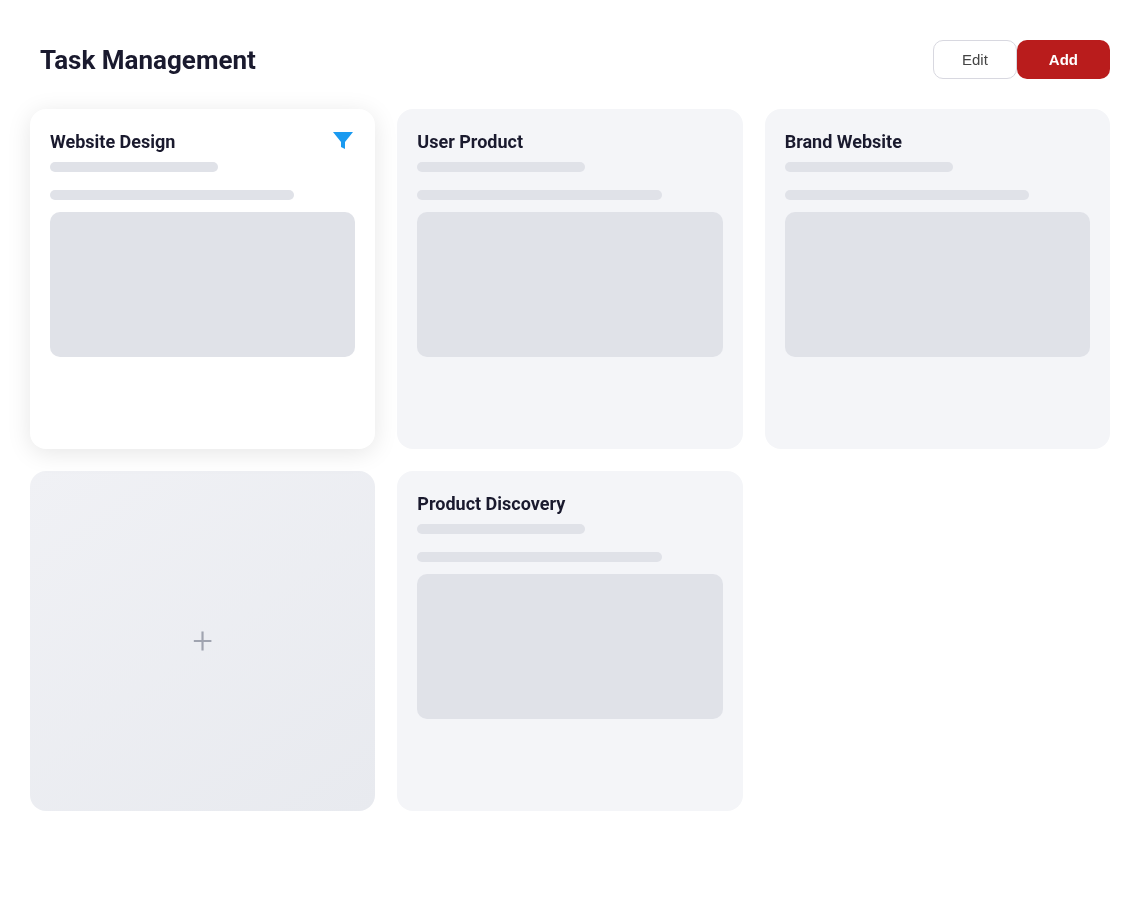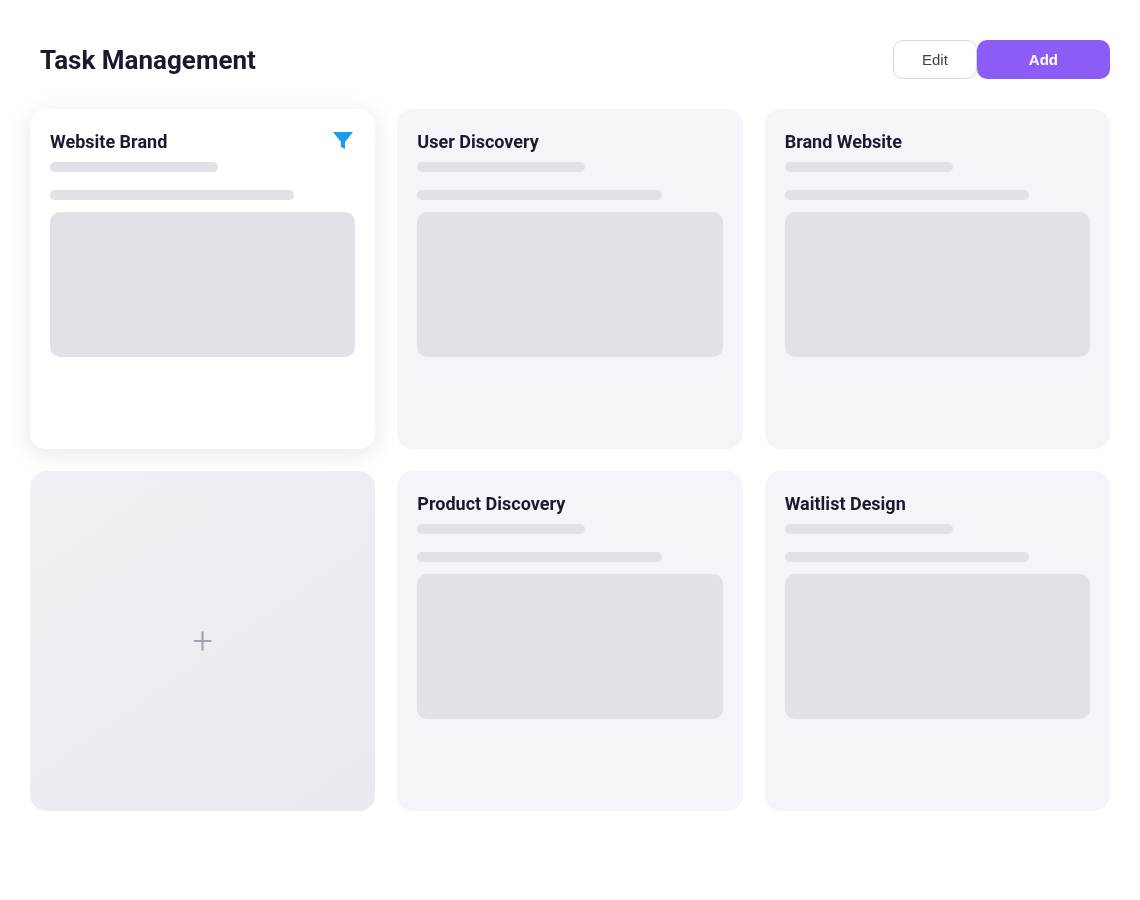--- a/index.html
+++ b/index.html
@@ -39,24 +39,24 @@
       border: 1.5px solid #d8d8e0;
       border-radius: 10px;
       padding: 10px 28px;
       font-size: 15px;
       font-weight: 500;
       color: #444;
       cursor: pointer;
     }
 
     .btn-add {
-      background: #8b5cf6;
+      background: #b91c1c;
       border: none;
       border-radius: 10px;
-      padding: 10px 52px;
+      padding: 10px 32px;
       font-size: 15px;
       font-weight: 600;
       color: #ffffff;
       cursor: pointer;
     }
 
     .grid {
       display: grid;
       grid-template-columns: repeat(3, 1fr);
       gap: 22px;
@@ -138,31 +138,31 @@
   <h1 class="page-title">Task Management</h1>
   <div class="header-buttons">
     <button class="btn-edit">Edit</button>
     <button class="btn-add">Add</button>
   </div>
 </div>
 
 <div class="grid">
 
   <div class="card active">
-    <div class="card-title">Website Brand</div>
+    <div class="card-title">Website Design</div>
     <div class="skeleton skeleton-line-short"></div>
     <svg class="funnel-icon" viewBox="0 0 28 28" fill="none" xmlns="http://www.w3.org/2000/svg">
       <path d="M4 5h20l-8 10v7l-4-2v-5L4 5z" fill="#1a9af0"></path>
     </svg>
     <div class="skeleton skeleton-line-long"></div>
     <div class="skeleton skeleton-block"></div>
   </div>
 
   <div class="card">
-    <div class="card-title">User Discovery</div>
+    <div class="card-title">User Product</div>
     <div class="skeleton skeleton-line-short"></div>
     <div class="skeleton skeleton-line-long"></div>
     <div class="skeleton skeleton-block"></div>
   </div>
 
   <div class="card">
     <div class="card-title">Brand Website</div>
     <div class="skeleton skeleton-line-short"></div>
     <div class="skeleton skeleton-line-long"></div>
     <div class="skeleton skeleton-block"></div>
@@ -172,20 +172,14 @@
     <span class="plus-icon">+</span>
   </div>
 
   <div class="card">
     <div class="card-title">Product Discovery</div>
     <div class="skeleton skeleton-line-short"></div>
     <div class="skeleton skeleton-line-long"></div>
     <div class="skeleton skeleton-block"></div>
   </div>
 
-  <div class="card">
-    <div class="card-title">Waitlist Design</div>
-    <div class="skeleton skeleton-line-short"></div>
-    <div class="skeleton skeleton-line-long"></div>
-    <div class="skeleton skeleton-block"></div>
-  </div>
 
 </div>
 
 </body></html>

